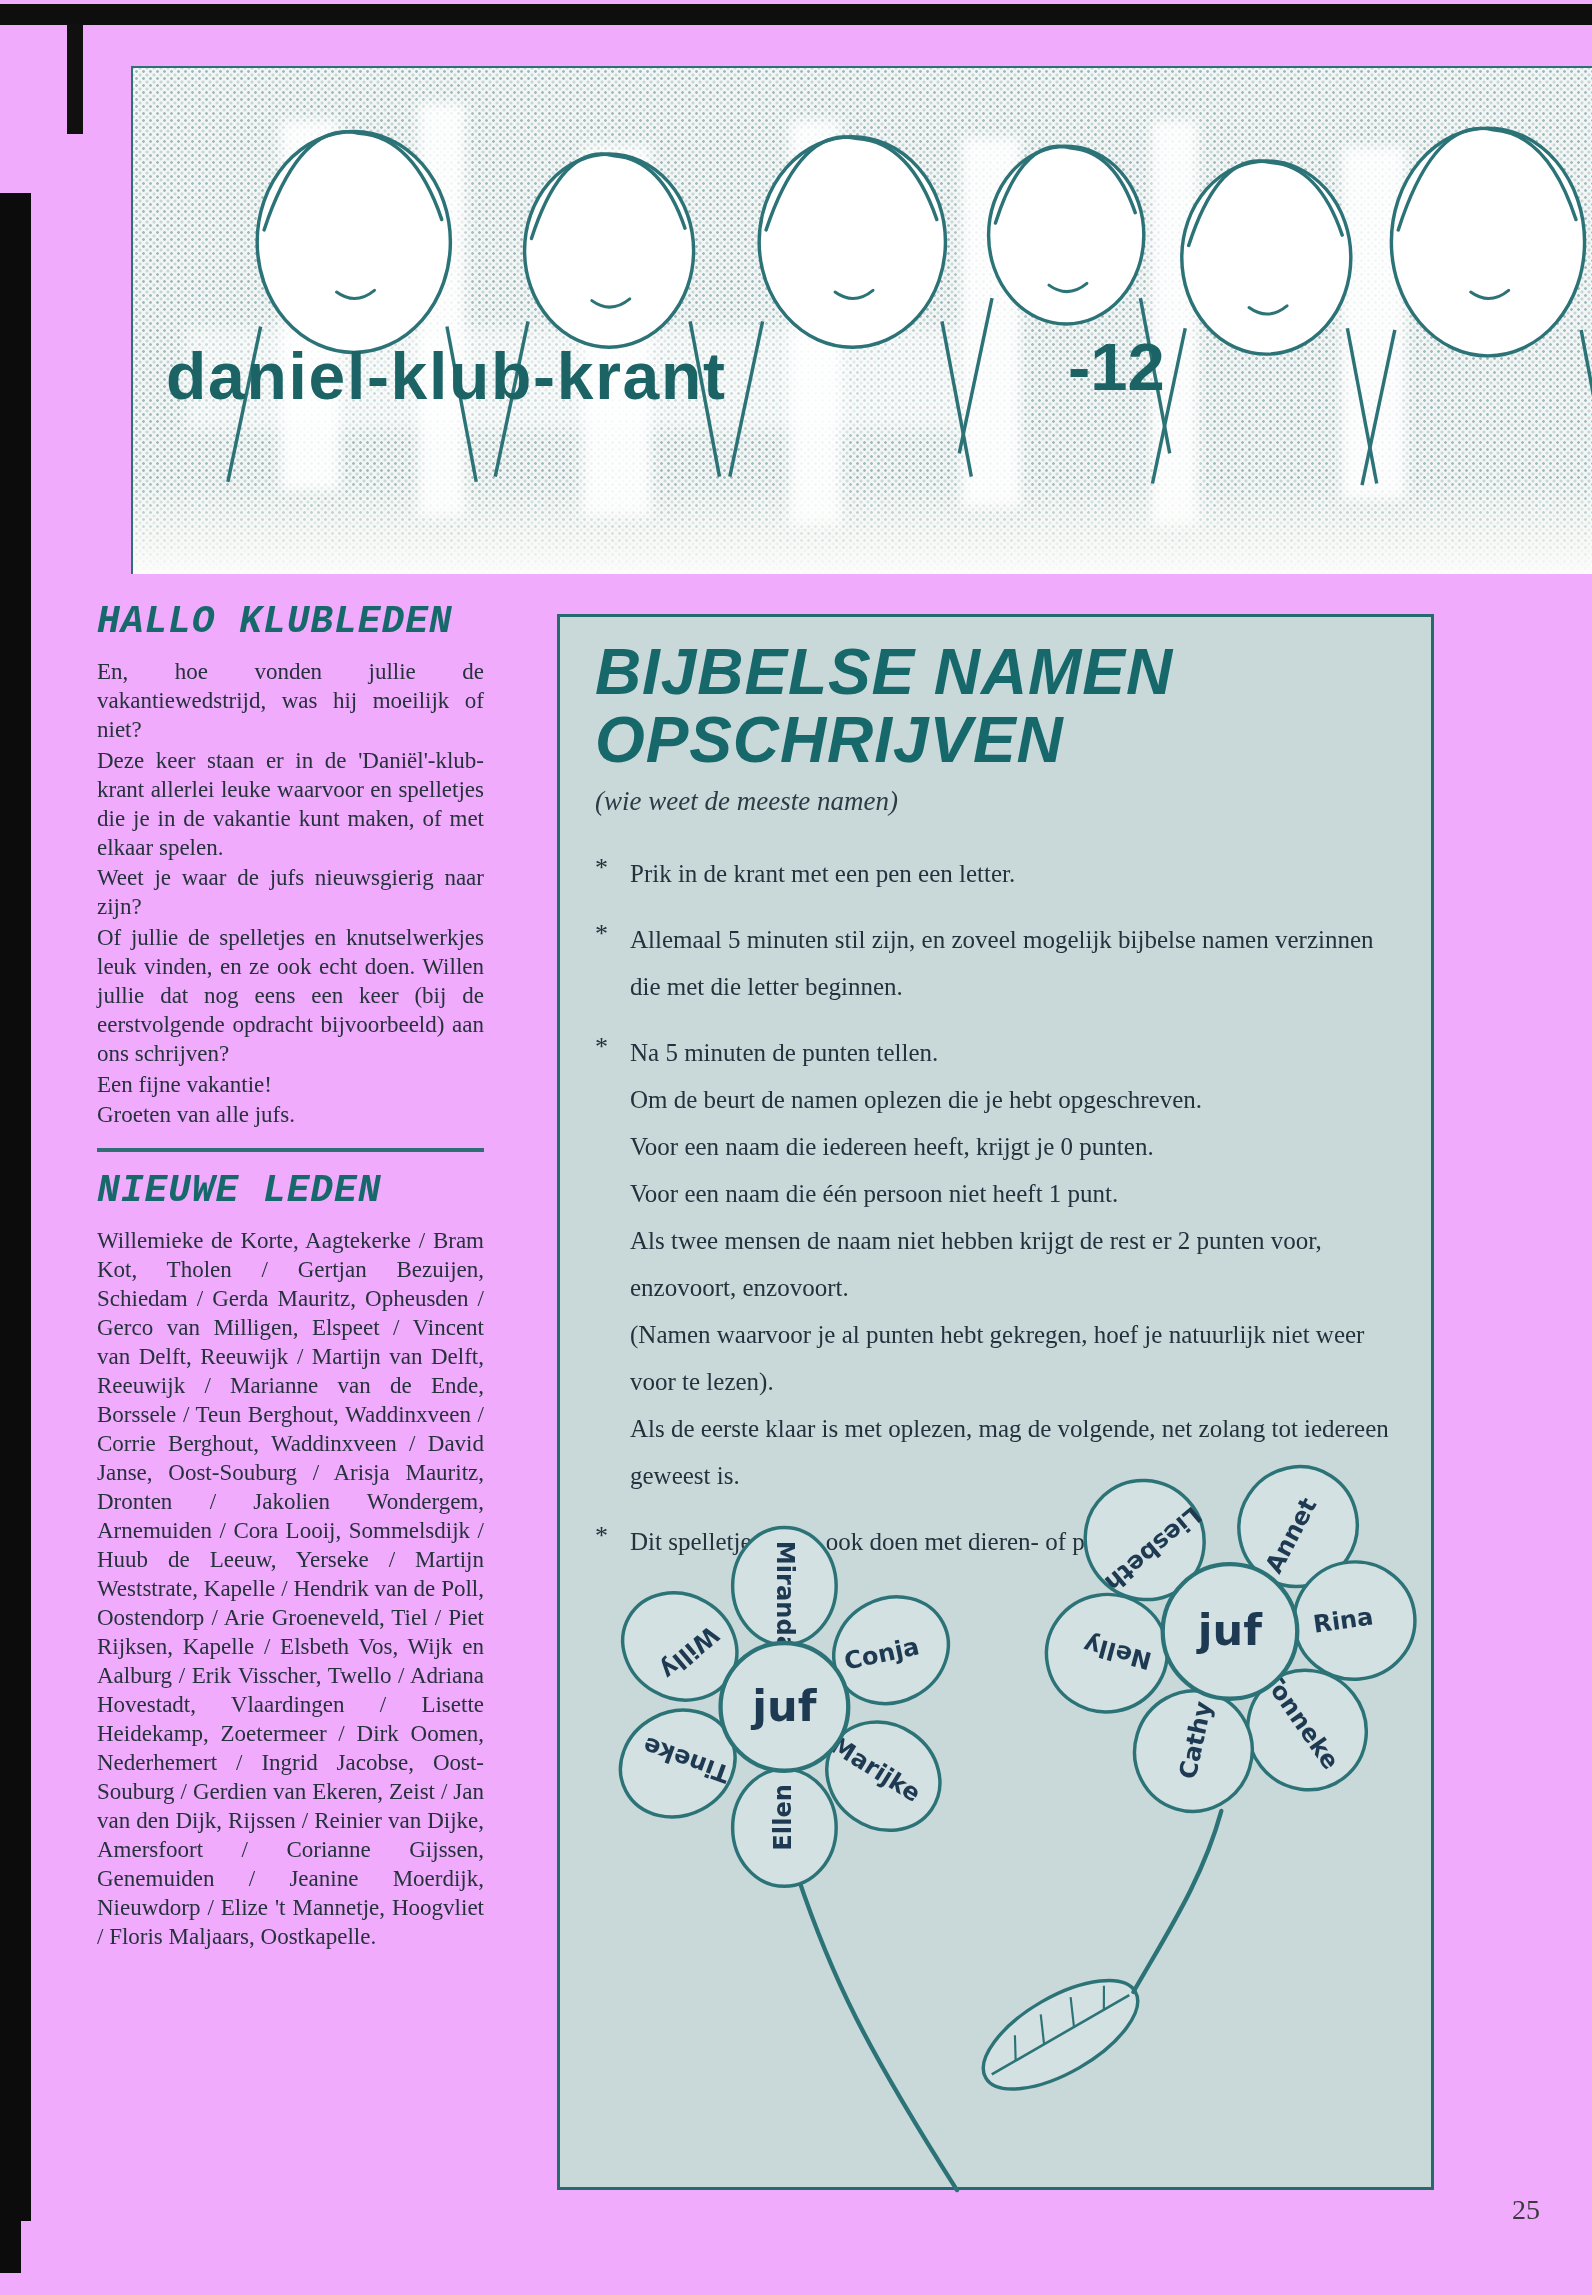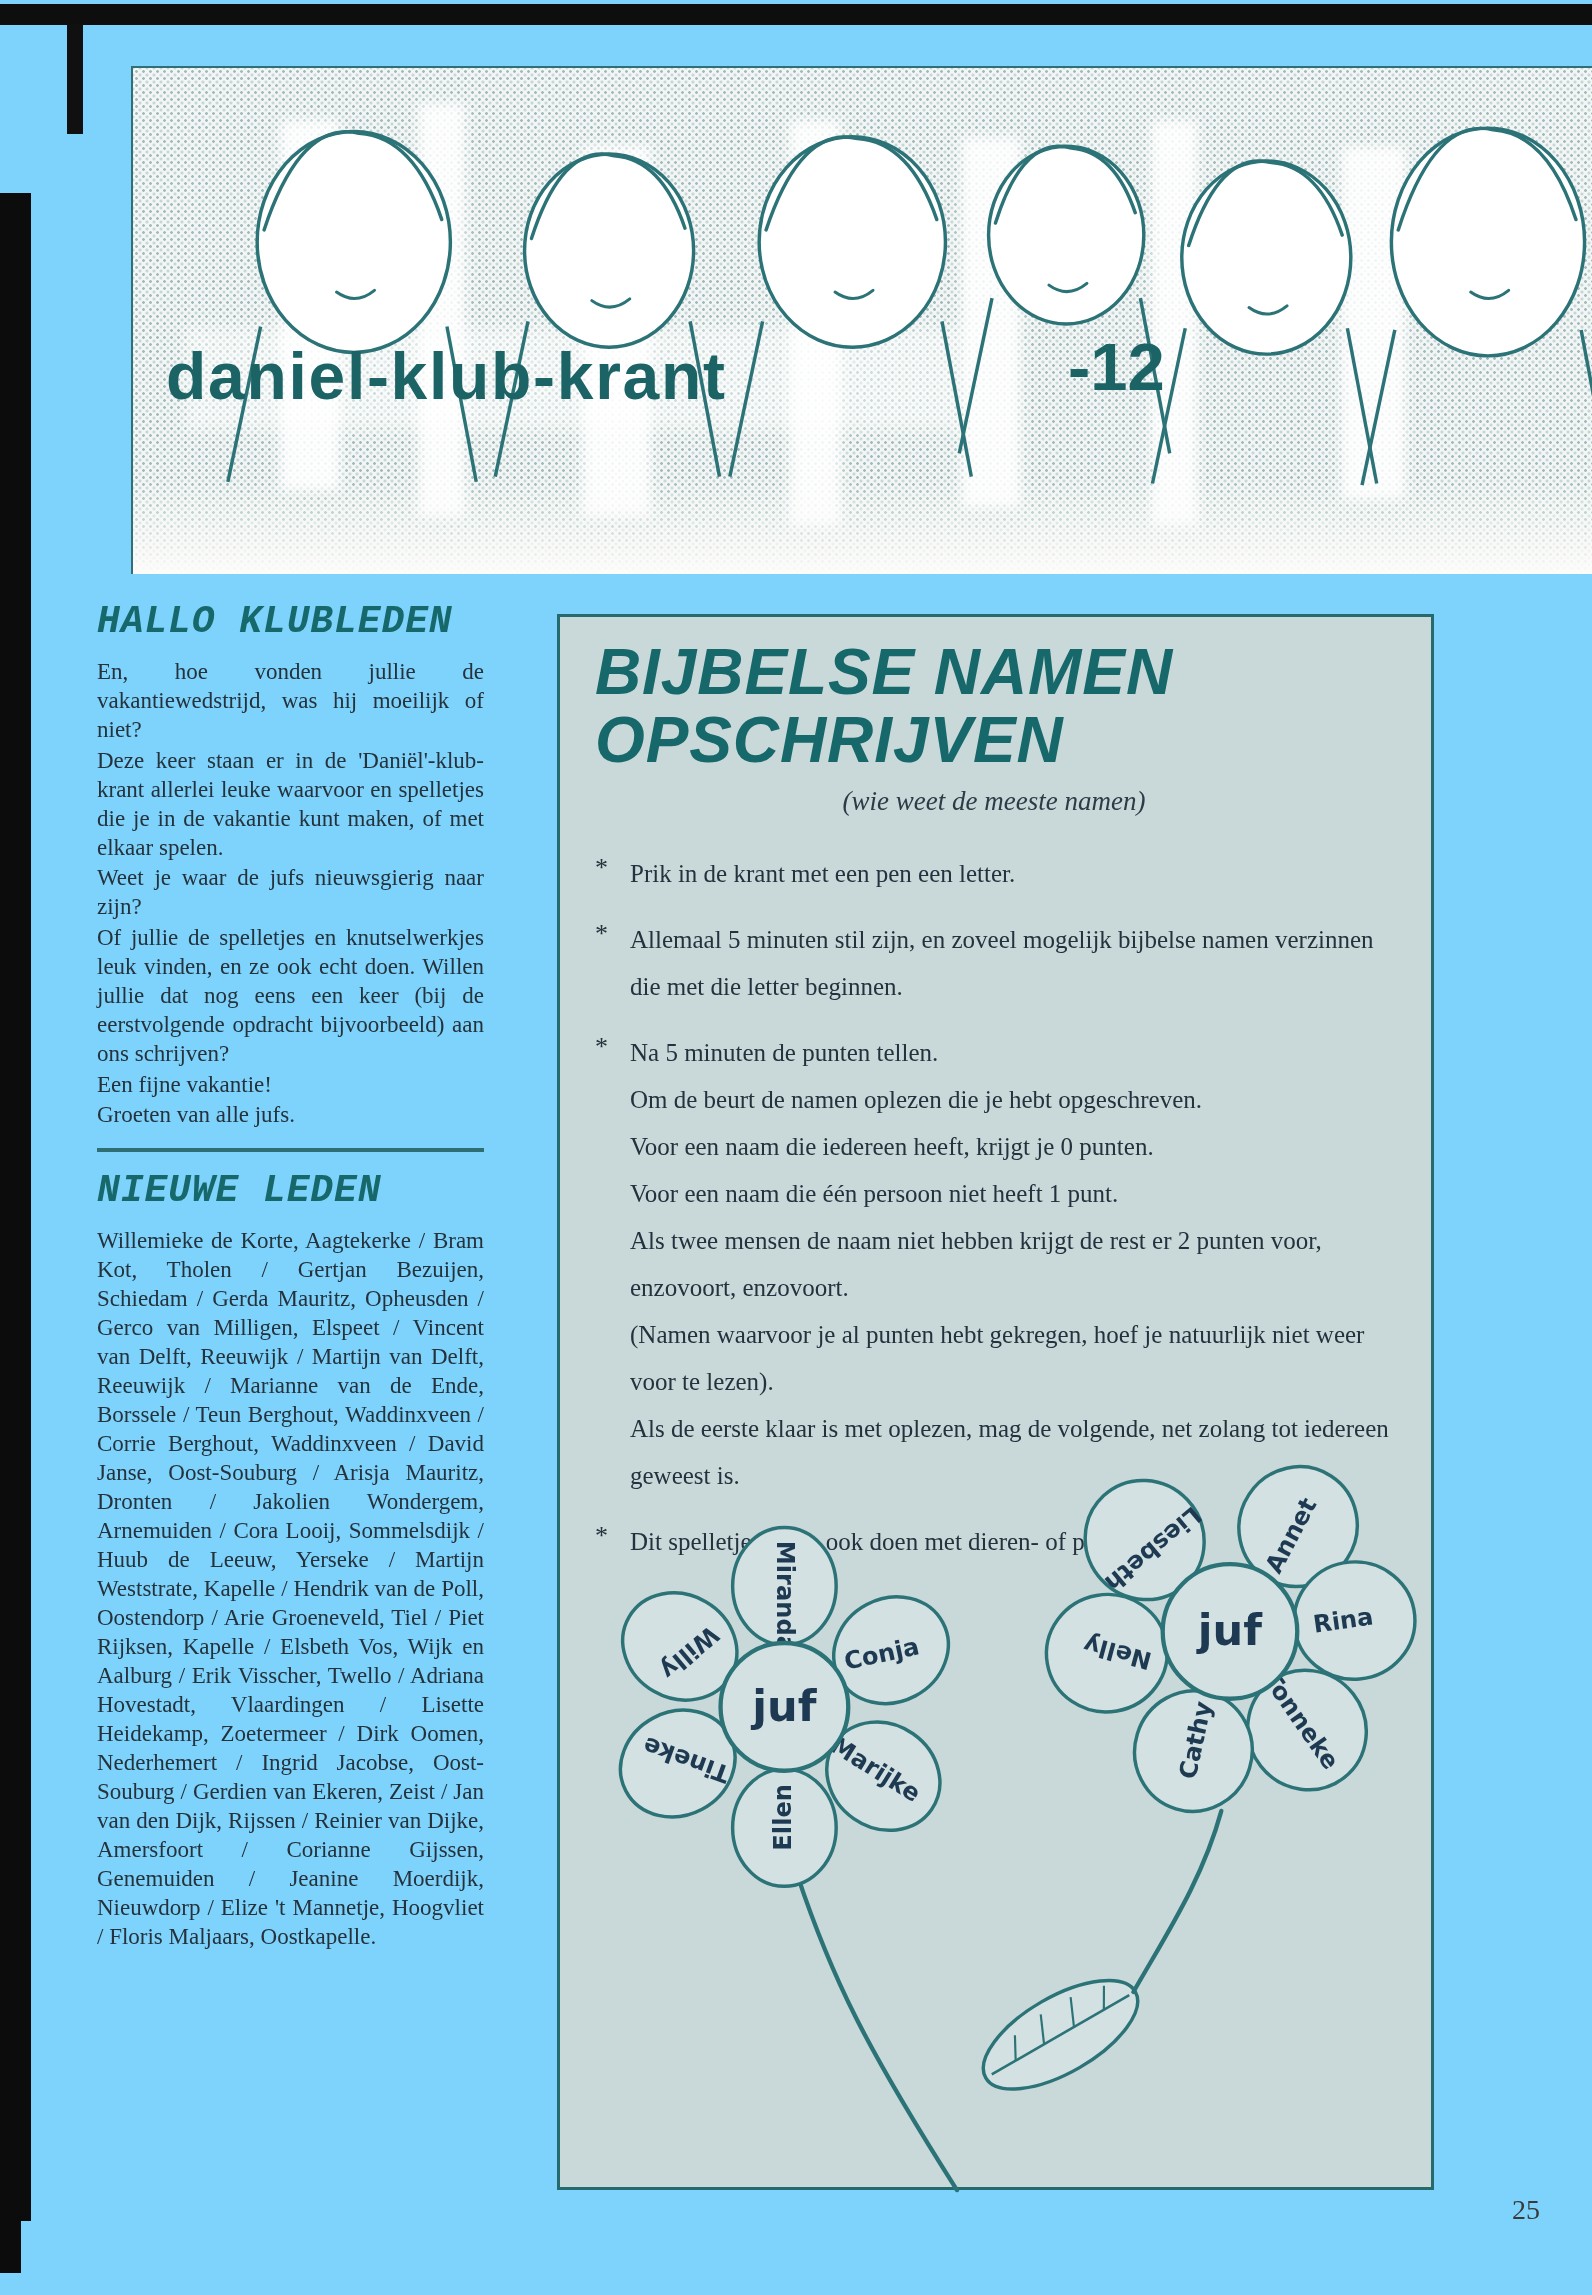--- a/index.html
+++ b/index.html
@@ -1,16 +1,16 @@
 <!DOCTYPE html>
 <html style="font-size:14px"><head>
 <meta charset="utf-8">
 <style>
   html,body{margin:0;padding:0;background:#ffffff;}
-  .page{position:relative;width:1592px;height:2295px;background:#7dd3fc;overflow:hidden;
+  .page{position:relative;width:1592px;height:2295px;background:#f0abfc;overflow:hidden;
         font-family:"Liberation Serif",serif;color:#25323c;}
   .abs{position:absolute;}
 
   
   .topbar{left:0;top:3.5px;width:1592px;height:21px;background:#0e0e0e;}
   .corner-black{left:67px;top:24px;width:15.5px;height:110px;background:#101010;}
   .leftstrip{left:0;top:193px;width:31px;height:2028px;background:#0c0c0c;}
   .leftstub{left:0;top:2221px;width:21px;height:52px;background:#0c0c0c;}
 
   
@@ -37,21 +37,21 @@
   .leftcol{left:97px;top:600px;width:387px;}
   .leftcol .script-head{font-size:38px;margin:0 0 14px 0;font-family:Liberation Mono, monospace;}
   .leftcol p{font-size:23px;line-height:29px;text-align:justify;margin:0 0 1.7px 0;}
   .rule{height:3.5px;background:#2f6f74;margin:19px 0 17.3px 0;}
   .members{font-size:22.4px;line-height:28.5px;text-align:justify;margin:0;}
 
   
   .gamebox{left:557px;top:614px;width:877px;height:1576px;background:#c9d8d9;
            border:3.5px solid #256b6e;box-sizing:border-box;padding:22.4px 31px 0 35px;}
   .gamebox .script-head{font-size:64px;margin:0;line-height:1.05;}
-  .subtitle{font-style:italic;font-size:27px;text-align:center;color:#2c3b46;
+  .subtitle{font-style:italic;font-size:27px;text-align:left;color:#2c3b46;
             margin:12px 7px 0 0;}
   .bullets{margin-top:33px;}
   .bullet{display:flex;gap:14px;margin-bottom:19px;}
   .marker{width:21px;font-size:26px;padding-top:3.5px;color:#25323c;}
   .blines{flex:1;}
   .bline{font-size:25px;line-height:47px;color:#24323e;}
 
   .pagenum{left:1512px;top:2194px;font-size:28px;color:#3a3a3a;}
 </style>
 </head>

